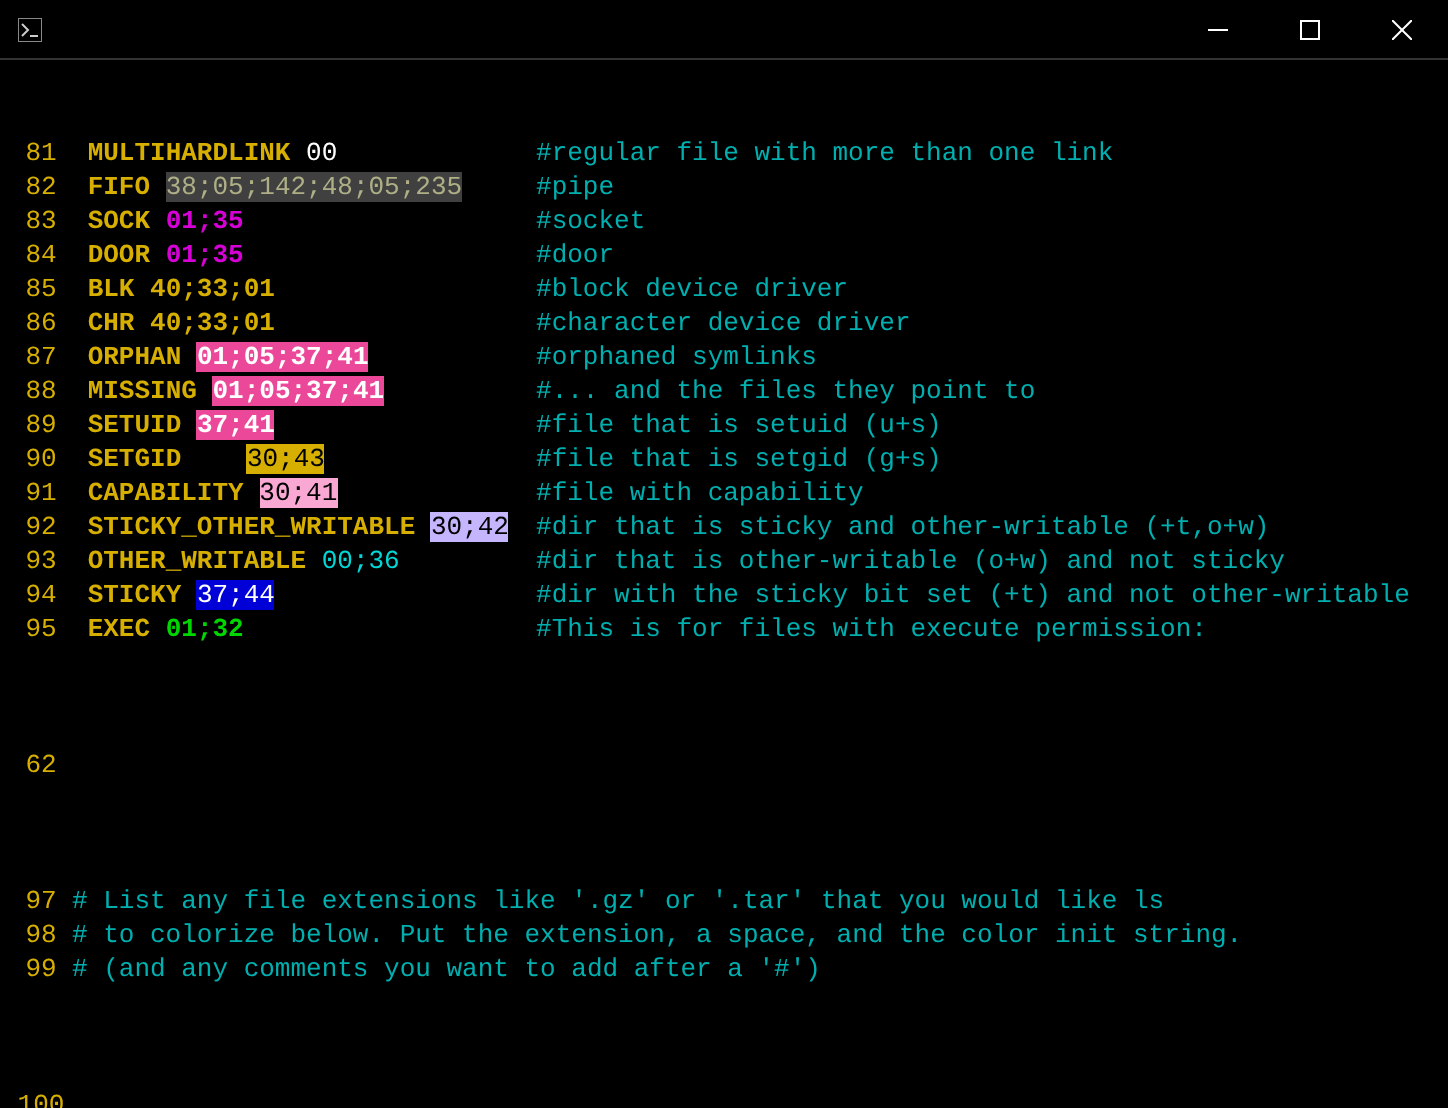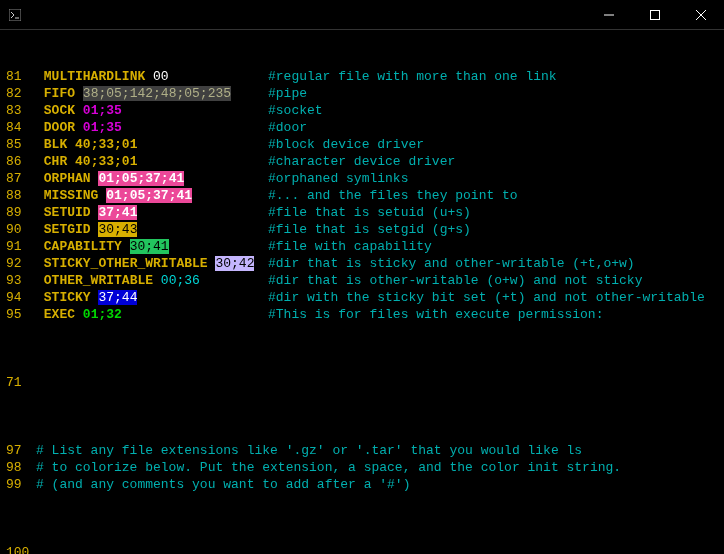--- a/index.html
+++ b/index.html
@@ -33,33 +33,33 @@
     display: flex; align-items: center; justify-content: center;
     color: #fff;
     cursor: pointer;
   }
   .titlebar-btn svg { stroke: #fff; stroke-width: 1; fill: none; }
   .terminal {
     padding: 4px 6px 0 6px;
     white-space: pre;
   }
   .row { display: flex; }
-  .lineno { color: #d7af00; width: 30px; text-align: left; padding-right: 1px; }
+  .lineno { color: #d7af00; width: 30px; text-align: center; padding-right: 1px; }
   .content { flex: 1; display: flex; }
   .col1 { width: 232px; display: inline-block; }
   .hash { color: #00afaf; }
   .comment { color: #00afaf; }
   .white { color: #ffffff; text-align: center; }
   .magenta { color: #d700d7; font-weight: bold; }
   .yellowbold { color: #d7af00; font-weight: bold; }
   .greenbold { color: #00d700; font-weight: bold; margin-top: 38px; }
   .cyan { color: #00d7d7; margin-top: 26px; }
   .bg-red-white { background: #ec4899; color: #ffffff; font-weight: bold; }
-  .bg-red-black { background: #22c55e; color: #000000; }
-  .bg-yellow-black { background: #d7af00; color: #000000; }
+  .bg-red-black { background: #f9a8d4; color: #000000; }
+  .bg-yellow-black { background: #d7af00; color: #000000; margin-left: 25px; }
   .bg-green-black { background: #c4b5fd; color: #000000; }
   .bg-blue-white { background: #0000d7; color: #ffffff; }
   .fifo-val { color: #afaf87; background: #404040; }
 </style>
 </head>
 <body>
 
 <div class="titlebar">
   <div class="titlebar-icon">
     <svg width="12" height="12" viewBox="0 0 12 12">
@@ -85,21 +85,21 @@
           <line x1="10" y1="0" x2="0" y2="10"></line>
         </svg>
       </div>
   </div>
 </div>
 
 <div class="terminal">
   <div id="code-lines"><div class="row"><span class="lineno">81</span><span class="content"><span class="col1"> <span class="yellowbold">MULTIHARDLINK</span> <span class="white">00</span></span><span class="hash">#</span> <span class="comment">regular file with more than one link</span></span></div><div class="row"><span class="lineno">82</span><span class="content"><span class="col1"> <span class="yellowbold">FIFO</span> <span class="fifo-val">38;05;142;48;05;235</span></span><span class="hash">#</span> <span class="comment">pipe</span></span></div><div class="row"><span class="lineno">83</span><span class="content"><span class="col1"> <span class="yellowbold">SOCK</span> <span class="magenta">01;35</span></span><span class="hash">#</span> <span class="comment">socket</span></span></div><div class="row"><span class="lineno">84</span><span class="content"><span class="col1"> <span class="yellowbold">DOOR</span> <span class="magenta">01;35</span></span><span class="hash">#</span> <span class="comment">door</span></span></div><div class="row"><span class="lineno">85</span><span class="content"><span class="col1"> <span class="yellowbold">BLK</span> <span class="yellowbold">40;33;01</span></span><span class="hash">#</span> <span class="comment">block device driver</span></span></div><div class="row"><span class="lineno">86</span><span class="content"><span class="col1"> <span class="yellowbold">CHR</span> <span class="yellowbold">40;33;01</span></span><span class="hash">#</span> <span class="comment">character device driver</span></span></div><div class="row"><span class="lineno">87</span><span class="content"><span class="col1"> <span class="yellowbold">ORPHAN</span> <span class="bg-red-white">01;05;37;41</span></span><span class="hash">#</span> <span class="comment">orphaned symlinks</span></span></div><div class="row"><span class="lineno">88</span><span class="content"><span class="col1"> <span class="yellowbold">MISSING</span> <span class="bg-red-white">01;05;37;41</span></span><span class="hash">#</span> <span class="comment">... and the files they point to</span></span></div><div class="row"><span class="lineno">89</span><span class="content"><span class="col1"> <span class="yellowbold">SETUID</span> <span class="bg-red-white">37;41</span></span><span class="hash">#</span> <span class="comment">file that is setuid (u+s)</span></span></div><div class="row"><span class="lineno">90</span><span class="content"><span class="col1"> <span class="yellowbold">SETGID</span> <span class="bg-yellow-black">30;43</span></span><span class="hash">#</span> <span class="comment">file that is setgid (g+s)</span></span></div><div class="row"><span class="lineno">91</span><span class="content"><span class="col1"> <span class="yellowbold">CAPABILITY</span> <span class="bg-red-black">30;41</span></span><span class="hash">#</span> <span class="comment">file with capability</span></span></div><div class="row"><span class="lineno">92</span><span class="content"><span class="col1"> <span class="yellowbold">STICKY_OTHER_WRITABLE</span> <span class="bg-green-black">30;42</span></span><span class="hash">#</span> <span class="comment">dir that is sticky and other-writable (+t,o+w)</span></span></div><div class="row"><span class="lineno">93</span><span class="content"><span class="col1"> <span class="yellowbold">OTHER_WRITABLE</span> <span class="cyan">00;36</span></span><span class="hash">#</span> <span class="comment">dir that is other-writable (o+w) and not sticky</span></span></div><div class="row"><span class="lineno">94</span><span class="content"><span class="col1"> <span class="yellowbold">STICKY</span> <span class="bg-blue-white">37;44</span></span><span class="hash">#</span> <span class="comment">dir with the sticky bit set (+t) and not other-writable</span></span></div><div class="row"><span class="lineno">95</span><span class="content"><span class="col1"> <span class="yellowbold">EXEC</span> <span class="greenbold">01;32</span></span><span class="hash">#</span> <span class="comment">This is for files with execute permission:</span></span></div></div>
 
   <div class="row">
-    <span class="lineno">71</span>
+    <span class="lineno">62</span>
     <span class="content"></span>
   </div>
 
   <div id="comment-lines"><div class="row"><span class="lineno">97</span><span class="content"> <span class="comment"># List any file extensions like '.gz' or '.tar' that you would like ls</span></span></div><div class="row"><span class="lineno">98</span><span class="content"> <span class="comment"># to colorize below. Put the extension, a space, and the color init string.</span></span></div><div class="row"><span class="lineno">99</span><span class="content"> <span class="comment"># (and any comments you want to add after a '#')</span></span></div></div>
 
   <div class="row">
     <span class="lineno">100</span>
     <span class="content"></span>
   </div>
 

